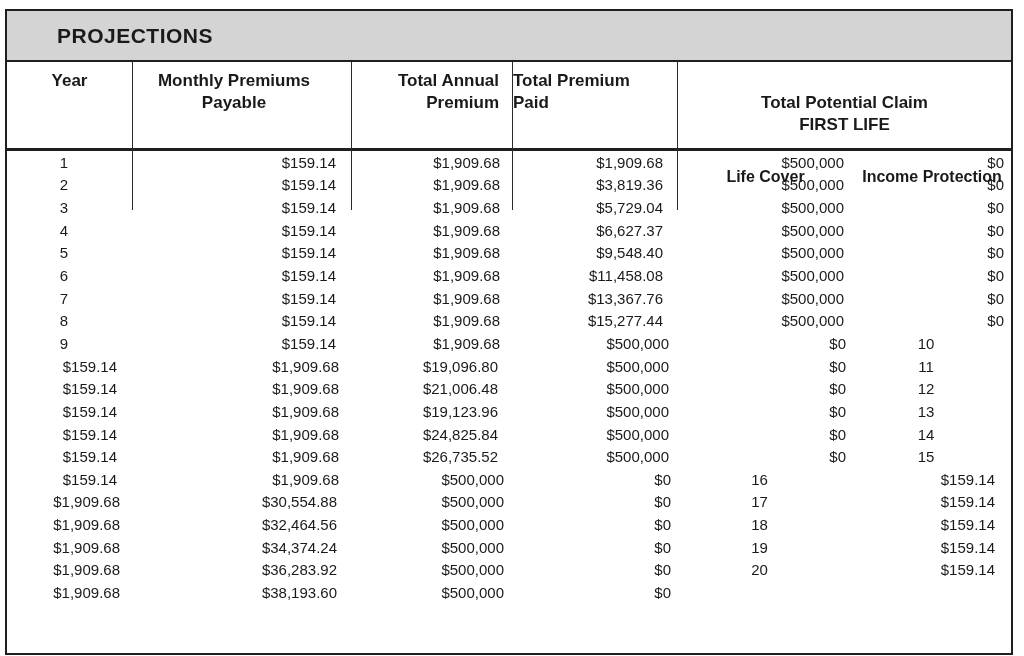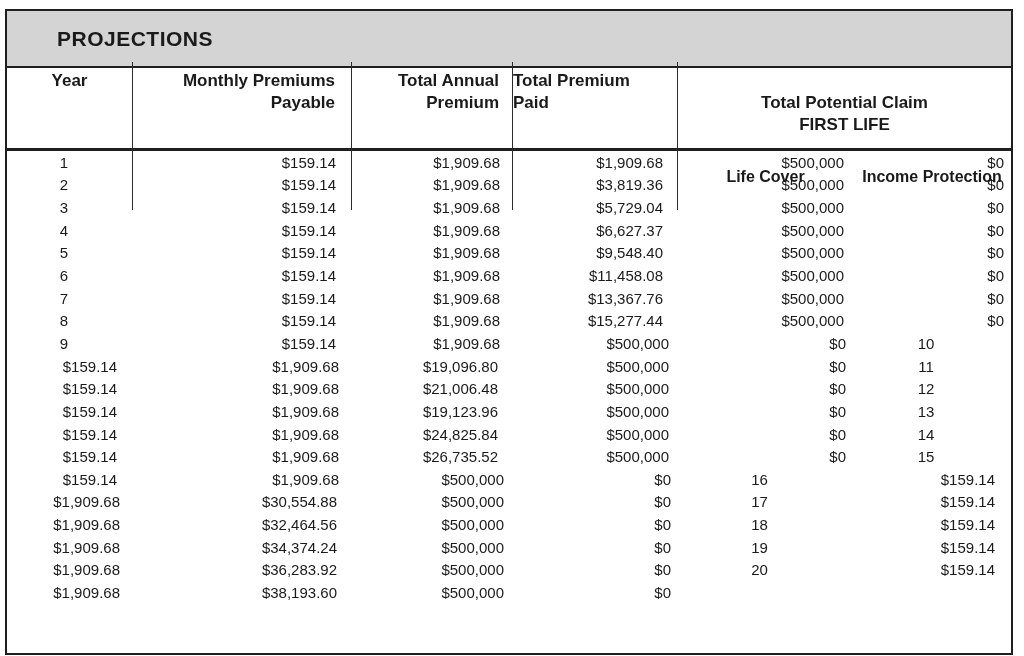--- a/index.html
+++ b/index.html
@@ -15,21 +15,21 @@
     height: 656px;
     background: #ffffff;
     overflow: hidden;
   }
   
   .titlebar {
     position: absolute;
     left: 5px;
     top: 9px;
     width: 1008px;
-    height: 59px;
+    height: 53px;
     box-sizing: border-box;
     background: #d4d4d4;
     border: 2px solid #1f1f1f;
     display: flex;
     align-items: center;
   }
   .titlebar .title {
     padding-left: 50px;
     font-size: 21px;
     font-weight: bold;
@@ -53,21 +53,21 @@
     line-height: 22px;
   }
   .hcell {
     box-sizing: border-box;
     border-right: 1.5px solid #2b2b2b;
     padding-top: 8px;
     white-space: pre-line;
   }
   .hcell:last-child { border-right: none; }
   .h-year   { text-align: center; }
-  .h-monthly{ text-align: right; padding-right: 16px; }
+  .h-monthly{ text-align: center; padding-right: 16px; }
   .h-annual { text-align: right; padding-right: 13px; }
   .h-paid   { padding-right: 15px; }
   .h-claim  { padding-top: 8px; }
   .claim-title { text-align: center; white-space: pre-line; }
   .claim-sub {
     display: grid;
     grid-template-columns: 175px 158px;
     margin-top: 8px;
     font-size: 16px;
   }

